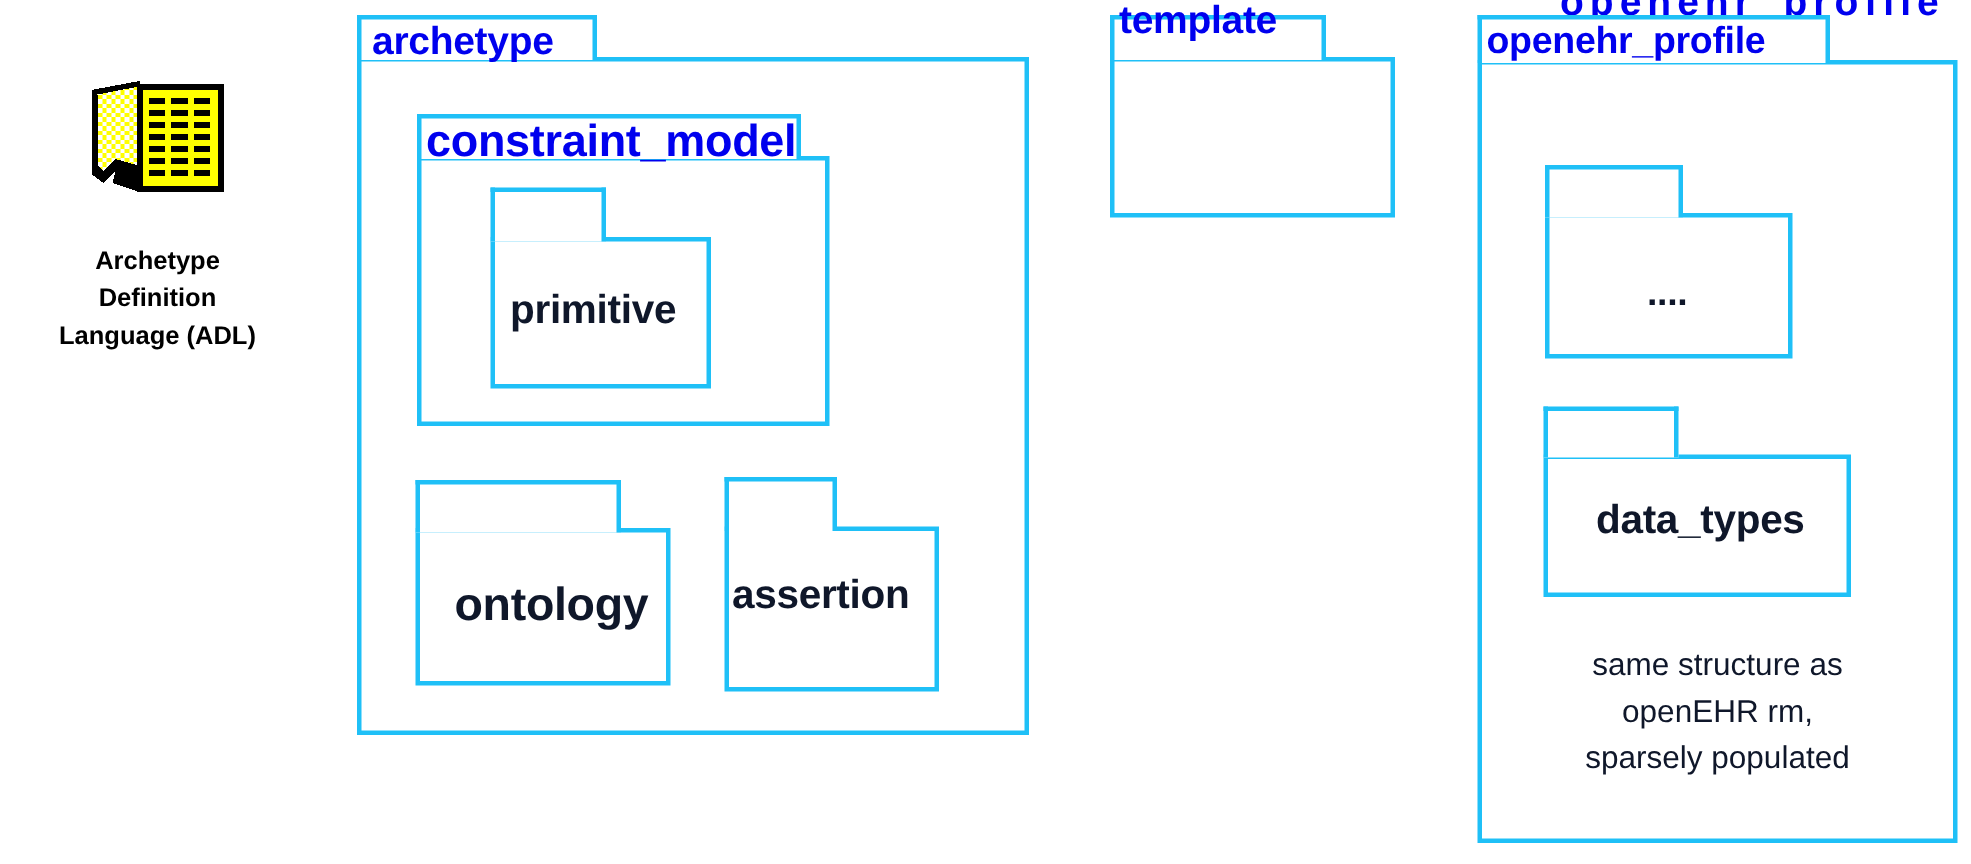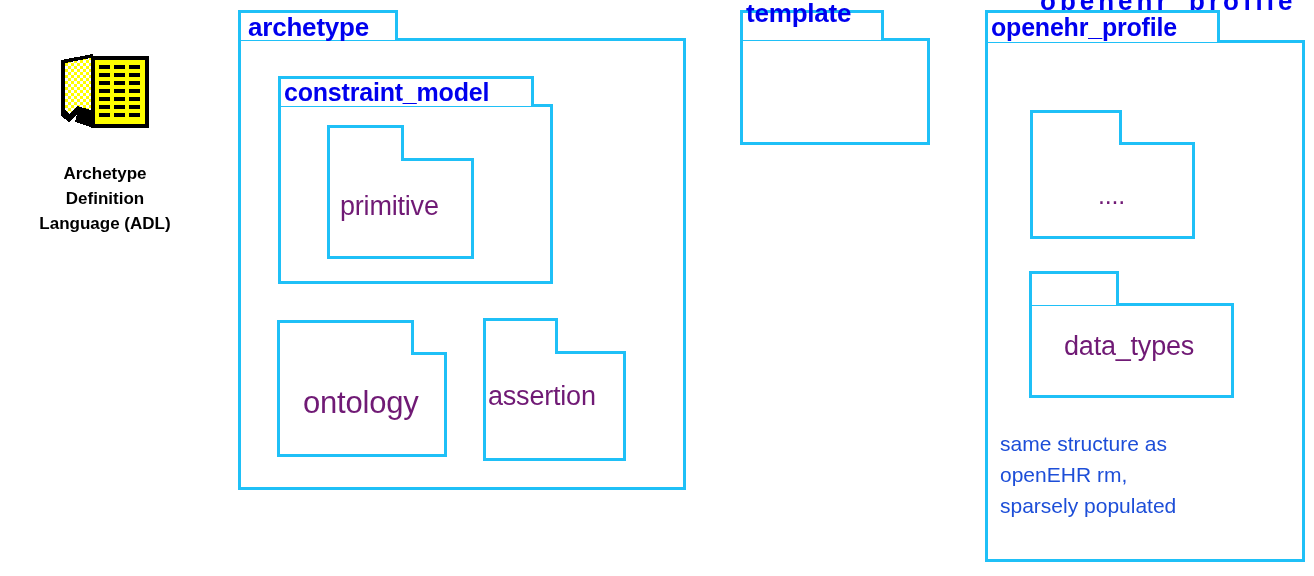--- a/index.html
+++ b/index.html
@@ -38,22 +38,22 @@
     position: absolute;
     color: #0000EE;
     font-weight: bold;
     white-space: nowrap;
     z-index: 3;
     line-height: 1;
     letter-spacing: -0.2px;
   }
   .pkg-inner-label {
     position: absolute;
-    color: #701a75;
-    font-weight: normal;
+    color: #0f172a;
+    font-weight: bold;
     white-space: nowrap;
     z-index: 3;
     line-height: 1;
     letter-spacing: -0.2px;
   }
 
   
   #adl-block {
     position: absolute;
     left: 0px;
@@ -70,23 +70,24 @@
     color: #000000;
     font-weight: bold;
     font-size: 17px;
     line-height: 25px;
     white-space: pre-line;
   }
 
   
   .note {
     position: absolute;
-    color: #1d4ed8;
+    color: #0f172a;
     font-size: 21px;
     line-height: 31px;
+    text-align: center;
     white-space: pre-line;
     z-index: 3;
   }
 
   
   #artifact-text {
     position: absolute;
     left: 1040px;
     top: -14px;
     color: #0000EE;
@@ -151,21 +152,21 @@
 
 <div class="pkg">
   <div class="pkg-tab" style="left:238px; top:10px;  width:160px; height:30px;"></div>
   <div class="pkg-body" style="left:238px; top:38px;  width:448px; height:452px;"></div>
   <div class="pkg-label" style="left:248px; top:14px; font-size:26px;">archetype</div>
 </div>
 
 <div class="pkg">
   <div class="pkg-tab" style="left:278px; top:76px;  width:256px; height:30px;"></div>
   <div class="pkg-body" style="left:278px; top:104px; width:275px; height:180px;"></div>
-  <div class="pkg-label" style="left:284px; top:80px; font-size:25px;">constraint_model</div>
+  <div class="pkg-label" style="left:284px; top:80px; font-size:30px;">constraint_model</div>
 </div>
 
 <div class="pkg">
   <div class="pkg-tab" style="left:327px; top:125px; width:77px;  height:36px;"></div>
   <div class="pkg-body" style="left:327px; top:158px; width:147px; height:101px;"></div>
   <div class="pkg-inner-label" style="left:340px; top:193px; font-size:27px;">primitive</div>
 </div>
 
 <div class="pkg">
   <div class="pkg-tab" style="left:277px; top:320px; width:137px; height:35px;"></div>

